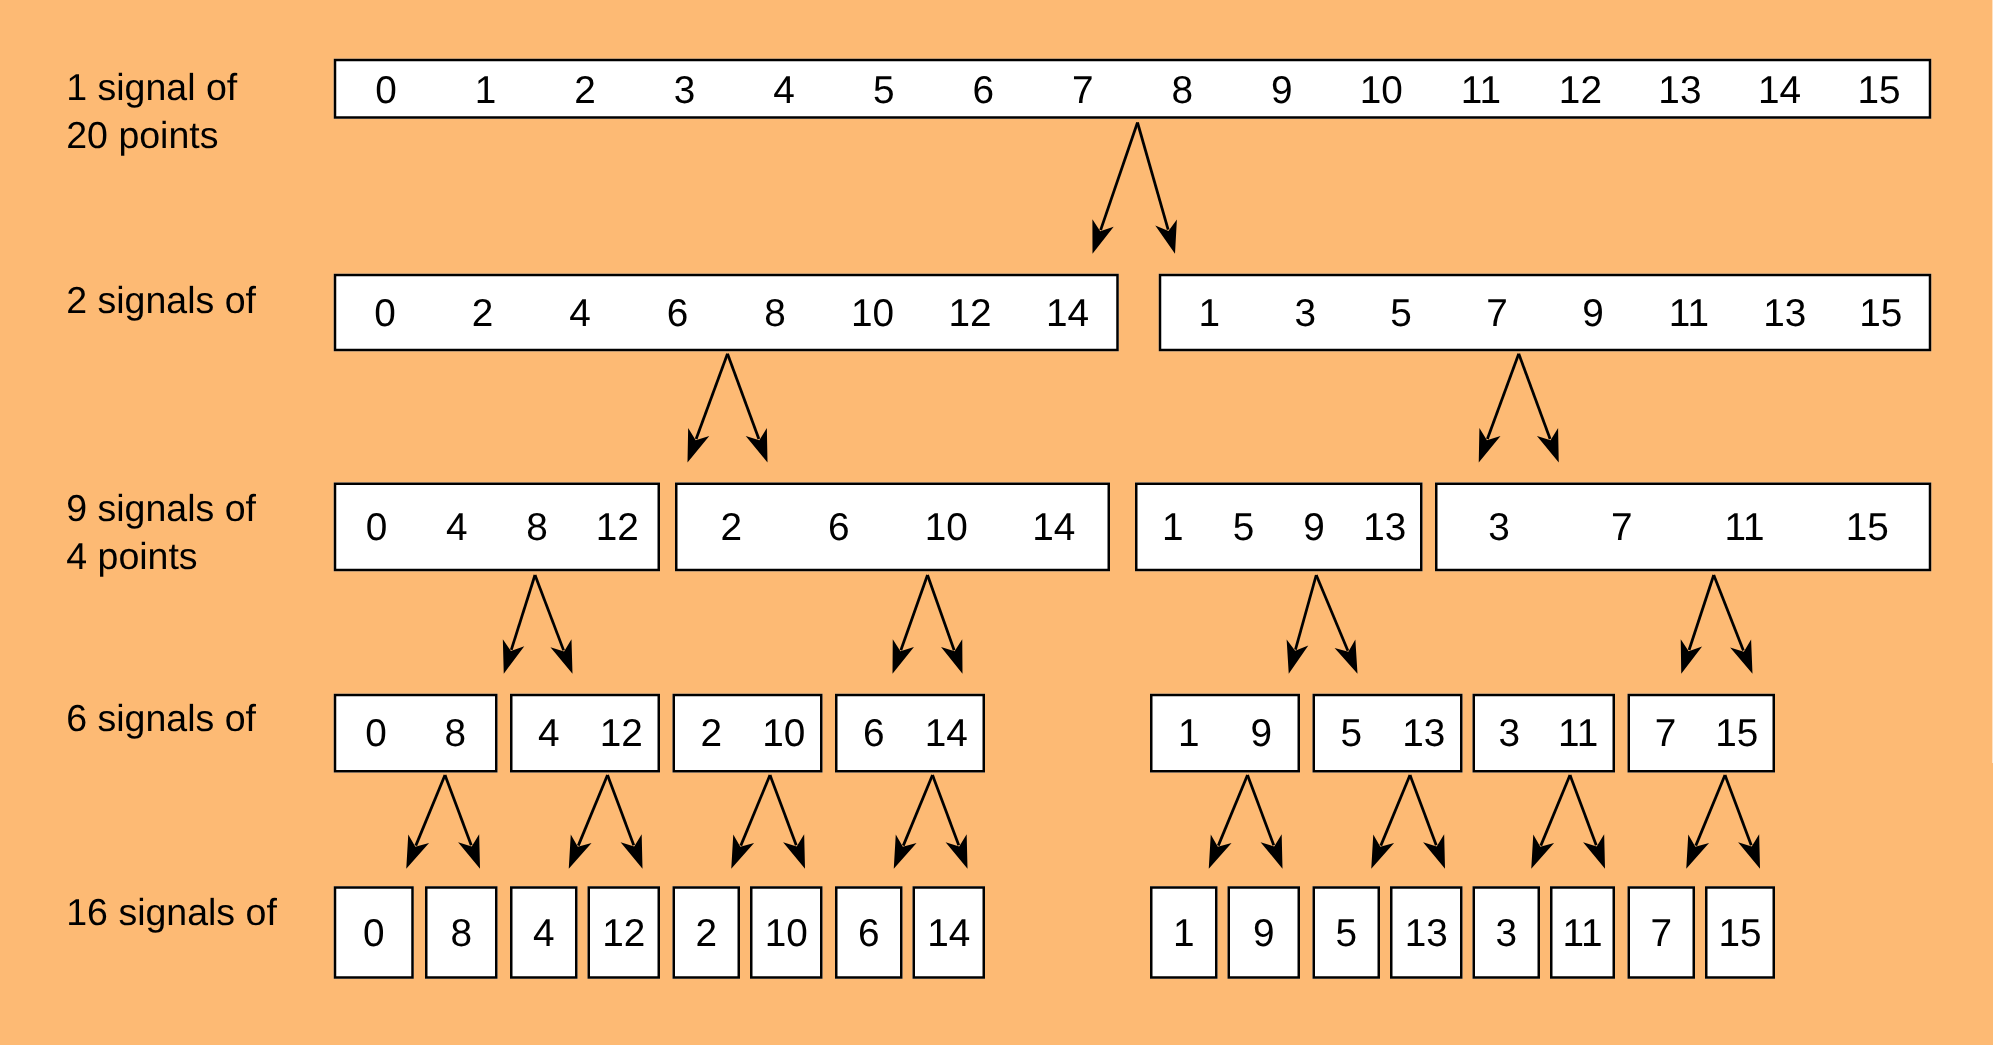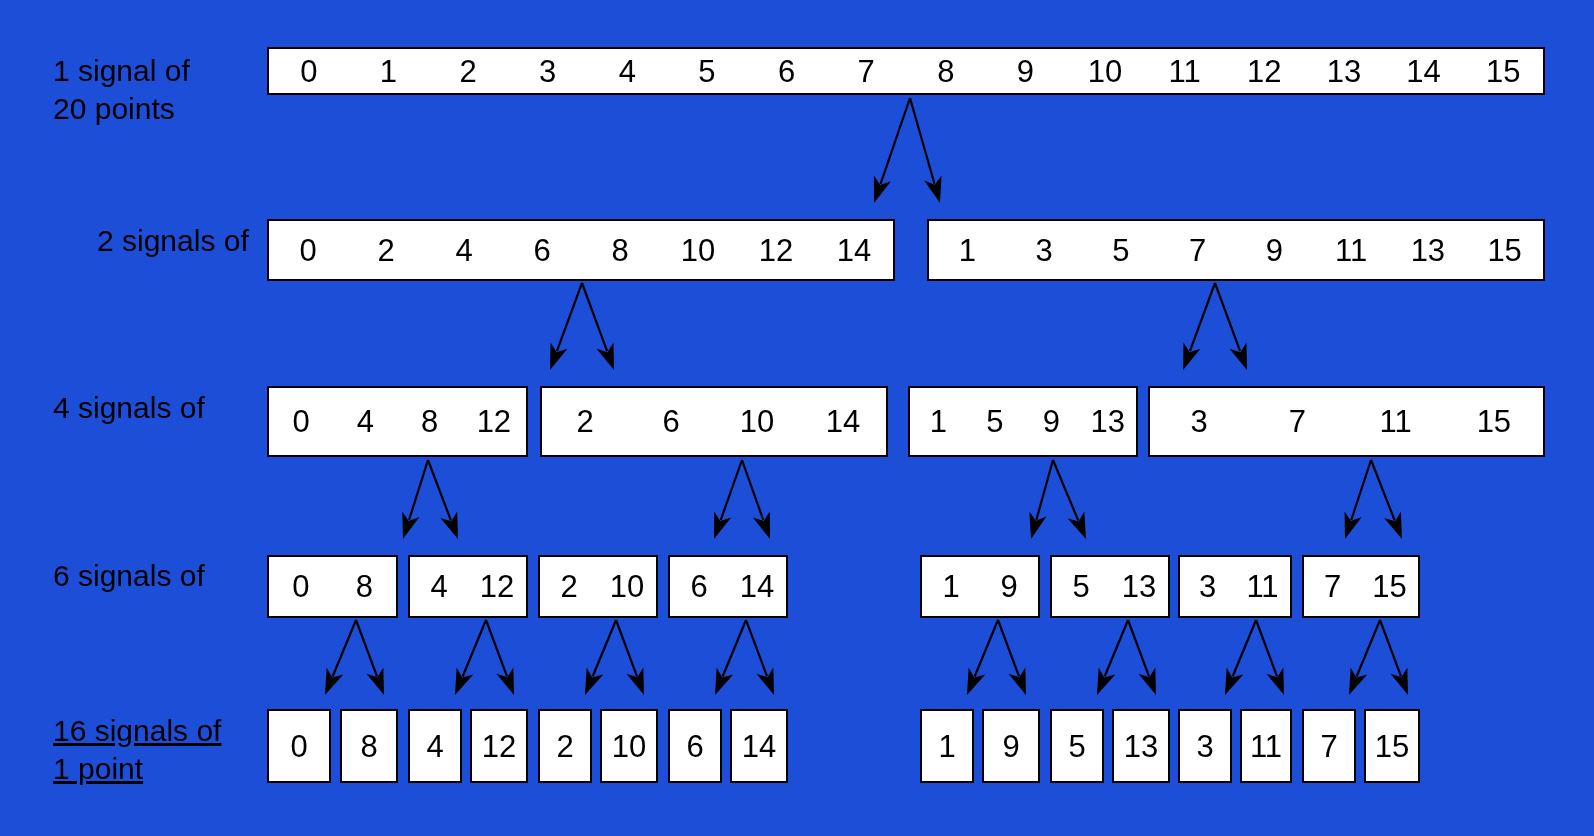--- a/index.html
+++ b/index.html
@@ -9,21 +9,21 @@
     background: #ffffff;
   }
   body {
     font-family: "Liberation Sans", sans-serif;
     color: #000000;
   }
   #diagram {
     position: relative;
     width: 1594px;
     height: 836px;
-    background: #1d4ed8;
+    background: #fdba74;
     overflow: hidden;
   }
   #arrow-layer {
     position: absolute;
     left: 0;
     top: 0;
     width: 1594px;
     height: 836px;
     pointer-events: none;
   }
@@ -177,24 +177,24 @@
         <polygon points="1349,695 1350.6142114831769,667.5337603358672 1356.257790561765,677.4408292860523 1367.249215317443,674.4095619206972" fill="#000000"></polygon>
       </g>
       <g>
         <line x1="1380" y1="620" x2="1401.0049166900358" y2="676.2631697054528" stroke="#000000" stroke-width="2.2"></line>
         <polygon points="1408,695 1390.4748180645004,673.7899081065726 1401.354670855534,677.2000112201803 1407.3379653295926,667.4943331276048" fill="#000000"></polygon>
       </g>
     </svg>
 
   <div id="labels-container">
       <div class="row-label" style="left: 53px; top: 52px;"><div>1 signal of</div><div>20 points</div></div>
-      <div class="row-label" style="left: 53px; top: 222px; margin-left: 44px;"><div>2 signals of</div></div>
-      <div class="row-label" style="left: 53px; top: 389px;"><div>4 signals of</div></div>
+      <div class="row-label" style="left: 53px; top: 222px;"><div>2 signals of</div></div>
+      <div class="row-label" style="left: 53px; top: 389px;"><div>9 signals of</div><div>4 points</div></div>
       <div class="row-label" style="left: 53px; top: 557px;"><div>6 signals of</div></div>
-      <div class="row-label" style="left: 53px; top: 712px; text-decoration: underline;"><div>16 signals of</div><div>1 point</div></div>
+      <div class="row-label" style="left: 53px; top: 712px;"><div>16 signals of</div></div>
     </div>
   <div id="rows-container">
       <div class="box level-1" style="left: 267px; top: 47px; width: 1278px; height: 48px;">
         <div class="cell">0</div>
         <div class="cell">1</div>
         <div class="cell">2</div>
         <div class="cell">3</div>
         <div class="cell">4</div>
         <div class="cell">5</div>
         <div class="cell">6</div>

